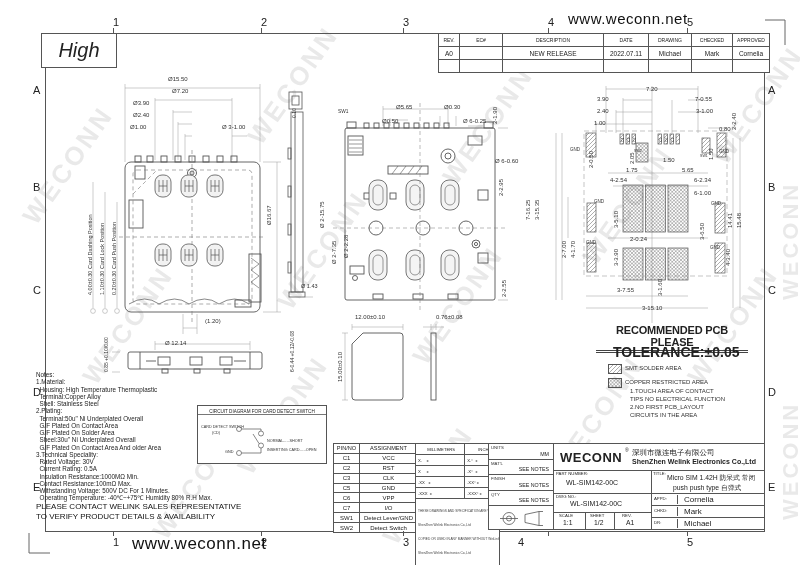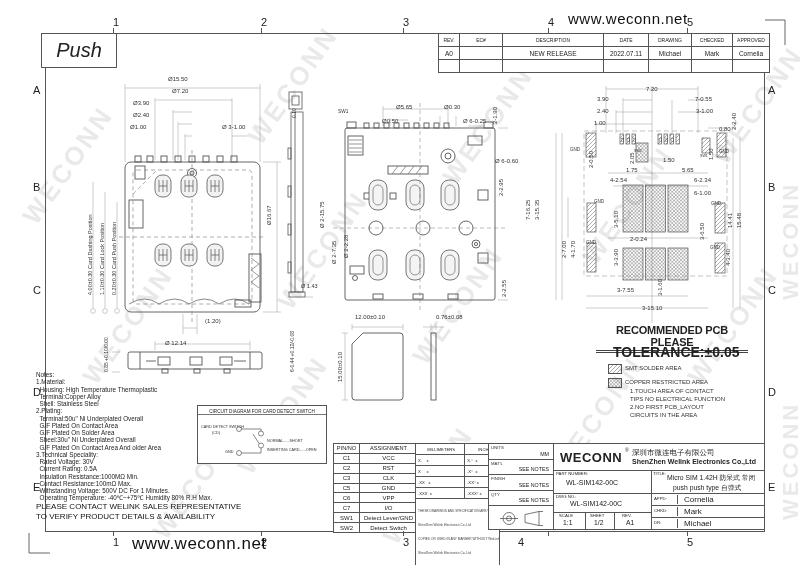--- a/index.html
+++ b/index.html
@@ -89,21 +89,21 @@
 <div class="gridletter" style="left:768px;top:84px">A</div>
 <div class="gridletter" style="left:768px;top:181px">B</div>
 <div class="gridletter" style="left:768px;top:284px">C</div>
 <div class="gridletter" style="left:768px;top:386px">D</div>
 <div class="gridletter" style="left:768px;top:481px">E</div>
 
 <div class="url" style="left:568px;top:10px;font-weight:500">www.weconn.net</div>
 <div class="url" style="left:132px;top:534px;font-size:17px;font-weight:500">www.weconn.net</div>
 
 <div class="rohs">
-    <span>Push</span>
+    <span>High</span>
   </div>
 
 <table class="revtab">
   <tbody>
       <tr>
     <td style="width:20px">REV.</td>
     <td style="width:42px">EC#</td>
     <td style="width:100px">DESCRIPTION</td>
     <td style="width:44px">DATE</td>
     <td style="width:42px">DRAWING</td>

